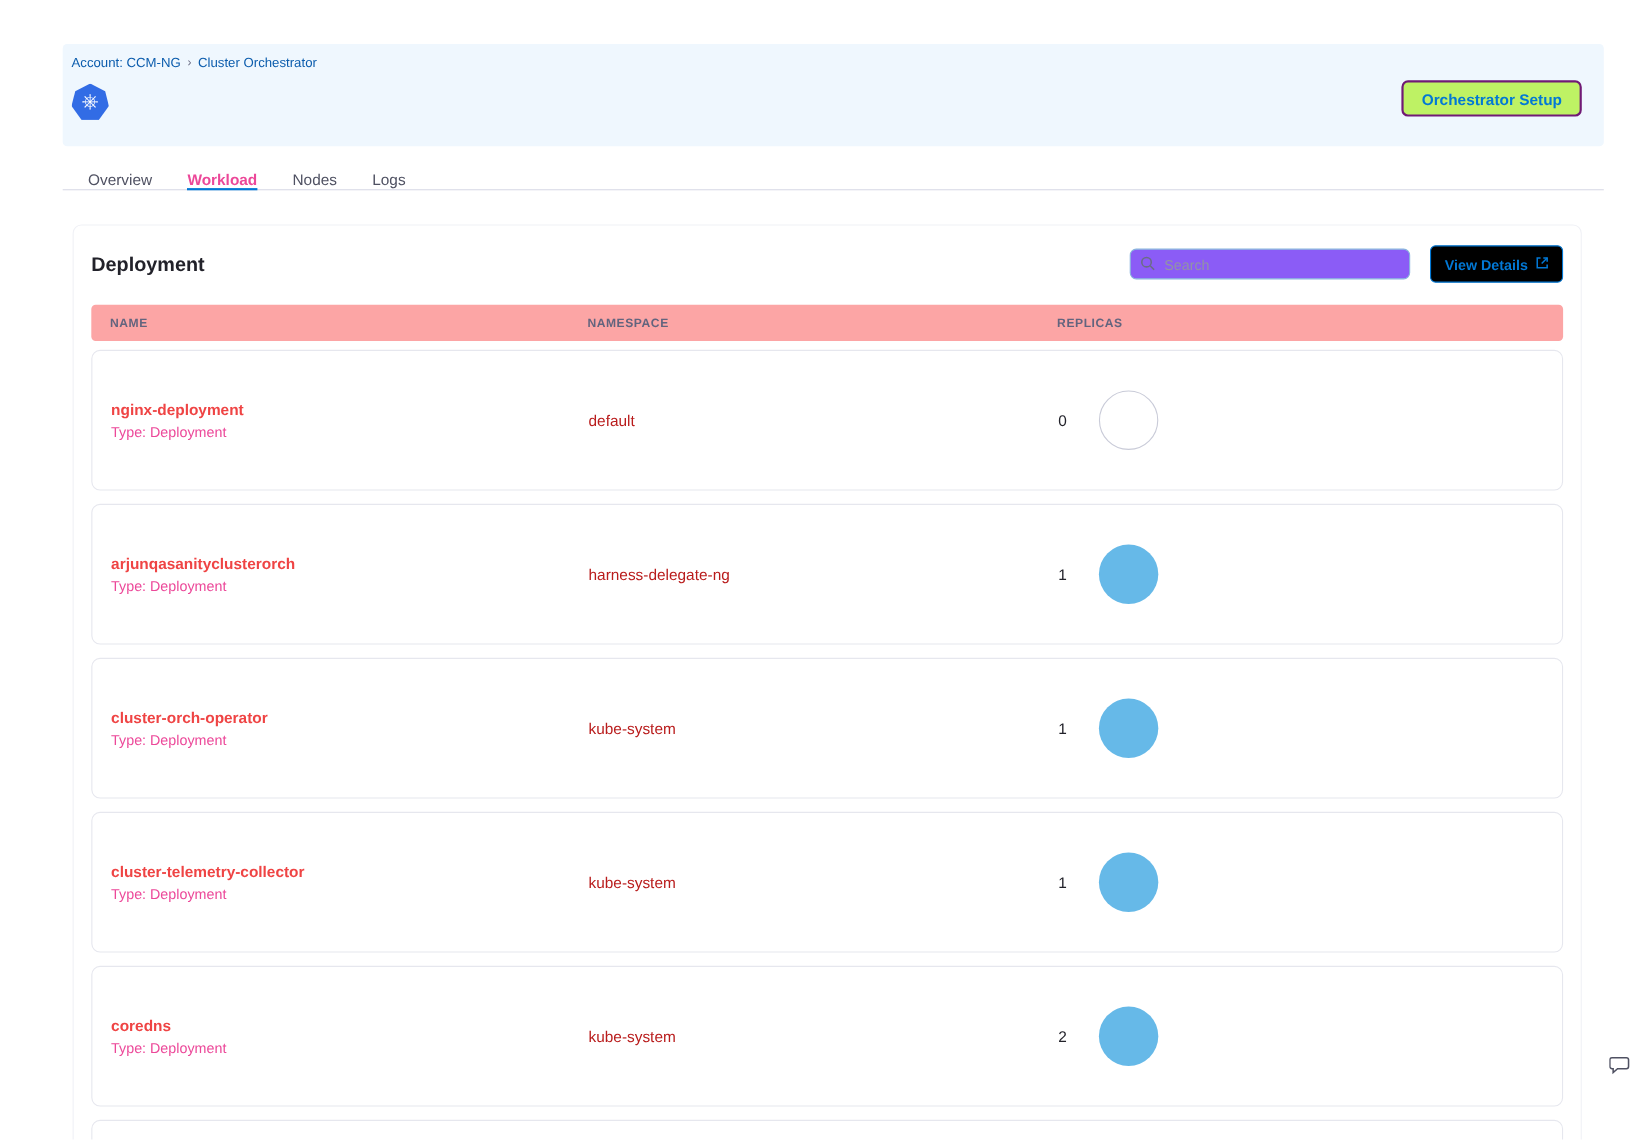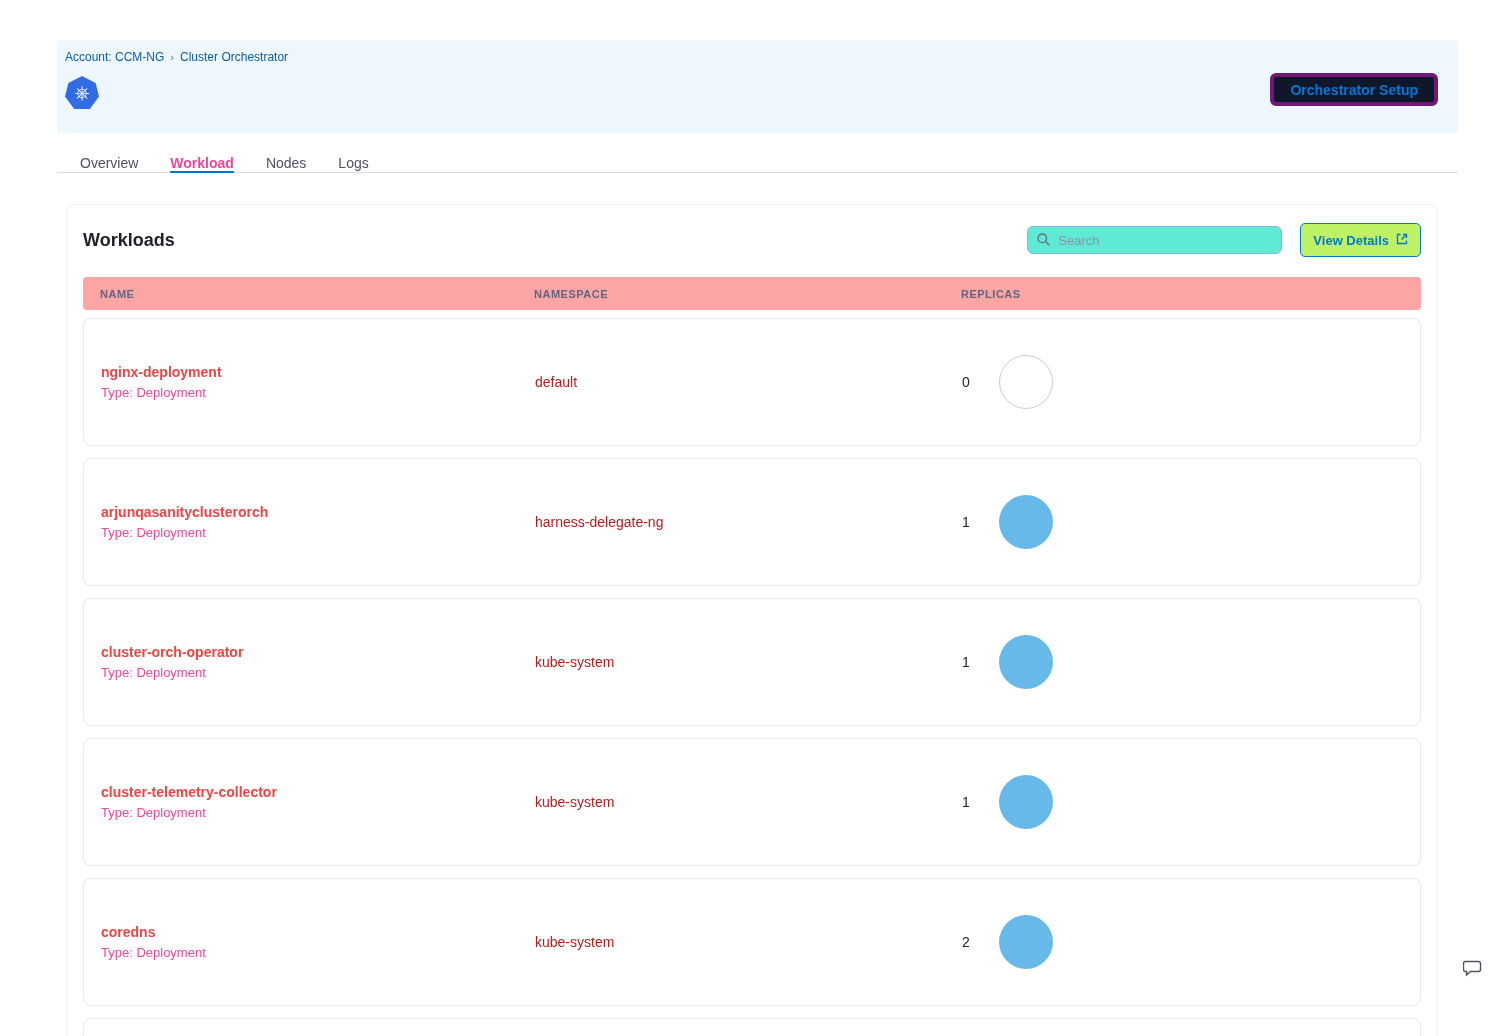--- a/index.html
+++ b/index.html
@@ -30,21 +30,21 @@
     font-size: 19px; line-height: 1;
   }
   .title-block { margin-left: 9px; }
   .cluster-title { font-size: 20px; font-weight: 700; color: #22222a; letter-spacing: .2px; }
   .id-row { display: flex; align-items: center; margin-top: 5px; font-size: 12px; color: #6b6d85; }
   .id-redacted { display: inline-block; width: 152px; height: 14px; background: #ffffff; margin-left: 4px; border-radius: 2px; }
   .copy-btn { margin-left: 8px; cursor: pointer; display: inline-flex; }
   .setup-btn {
     position: absolute; right: 20px; top: 33px;
     height: 33px; padding: 0 16px;
-    background: #0f172a; border: 4px solid #701a75; border-radius: 6px;
+    background: #bef264; border: 2px solid #701a75; border-radius: 6px;
     color: #0278d5; font-size: 14px; font-weight: 700;
     display: flex; align-items: center; cursor: pointer;
     font-family: "Liberation Sans", sans-serif;
   }
 
   
   .tabs-bar {
     position: absolute; left: 57px; top: 141px; width: 1401px; height: 32px;
     border-bottom: 1px solid #d9dae6;
     display: flex; align-items: flex-end; padding-left: 23px; gap: 32px;
@@ -61,27 +61,27 @@
     background: #fff; border: 1px solid #f0f1f6; border-radius: 8px;
     padding: 18px 16px 16px 16px;
   }
   .card-header { display: flex; align-items: center; justify-content: space-between; }
   .card-title { font-size: 18px; font-weight: 700; color: #22222a; }
   .card-controls { display: flex; align-items: center; gap: 18px; }
   .search-wrap { position: relative; }
   .search-input {
     width: 255px; height: 28px; border: 1px solid #87b4dd; border-radius: 6px;
     padding: 0 10px 0 30px; font-size: 13px; color: #22222a; outline: none;
-    background: #5eead4; font-family: "Liberation Sans", sans-serif;
+    background: #8b5cf6; font-family: "Liberation Sans", sans-serif;
   }
   .search-input::placeholder { color: #9293a5; }
   .search-icon { position: absolute; left: 9px; top: 6px; }
   .view-details-btn {
     height: 30px; padding: 16px 12px;
-    background: #bef264; border: 1px solid #0278d5; border-radius: 5px;
+    background: #000000; border: 1px solid #0278d5; border-radius: 5px;
     color: #0278d5; font-size: 13px; font-weight: 700;
     display: flex; align-items: center; gap: 7px; cursor: pointer;
     font-family: "Liberation Sans", sans-serif;
   }
 
   
   .grid-cols { display: grid; grid-template-columns: 434px 427px 1fr; align-items: center; padding-left: 17px; }
   .table-head {
     margin-top: 20px; height: 33px; background: #fca5a5; border-radius: 4px;
     font-size: 11px; font-weight: 700; color: #63647e; letter-spacing: .5px;
@@ -127,21 +127,21 @@
 
   <div class="tabs-bar" id="tabs-bar">
       <div class="tab"><span>Overview</span></div>
       <div class="tab active"><span>Workload</span></div>
       <div class="tab"><span>Nodes</span></div>
       <div class="tab"><span>Logs</span></div>
     </div>
 
   <div class="card">
     <div class="card-header">
-      <div class="card-title">Workloads</div>
+      <div class="card-title">Deployment</div>
       <div class="card-controls">
         <div class="search-wrap">
           <span class="search-icon">
             <svg width="15" height="15" viewBox="0 0 15 15" fill="none" stroke="#6b6d85" stroke-width="1.4">
               <circle cx="6.3" cy="6.3" r="4.3"></circle>
               <line x1="9.6" y1="9.6" x2="13.2" y2="13.2"></line>
             </svg>
           </span>
           <input class="search-input" type="text" placeholder="Search" style="">
         </div>

